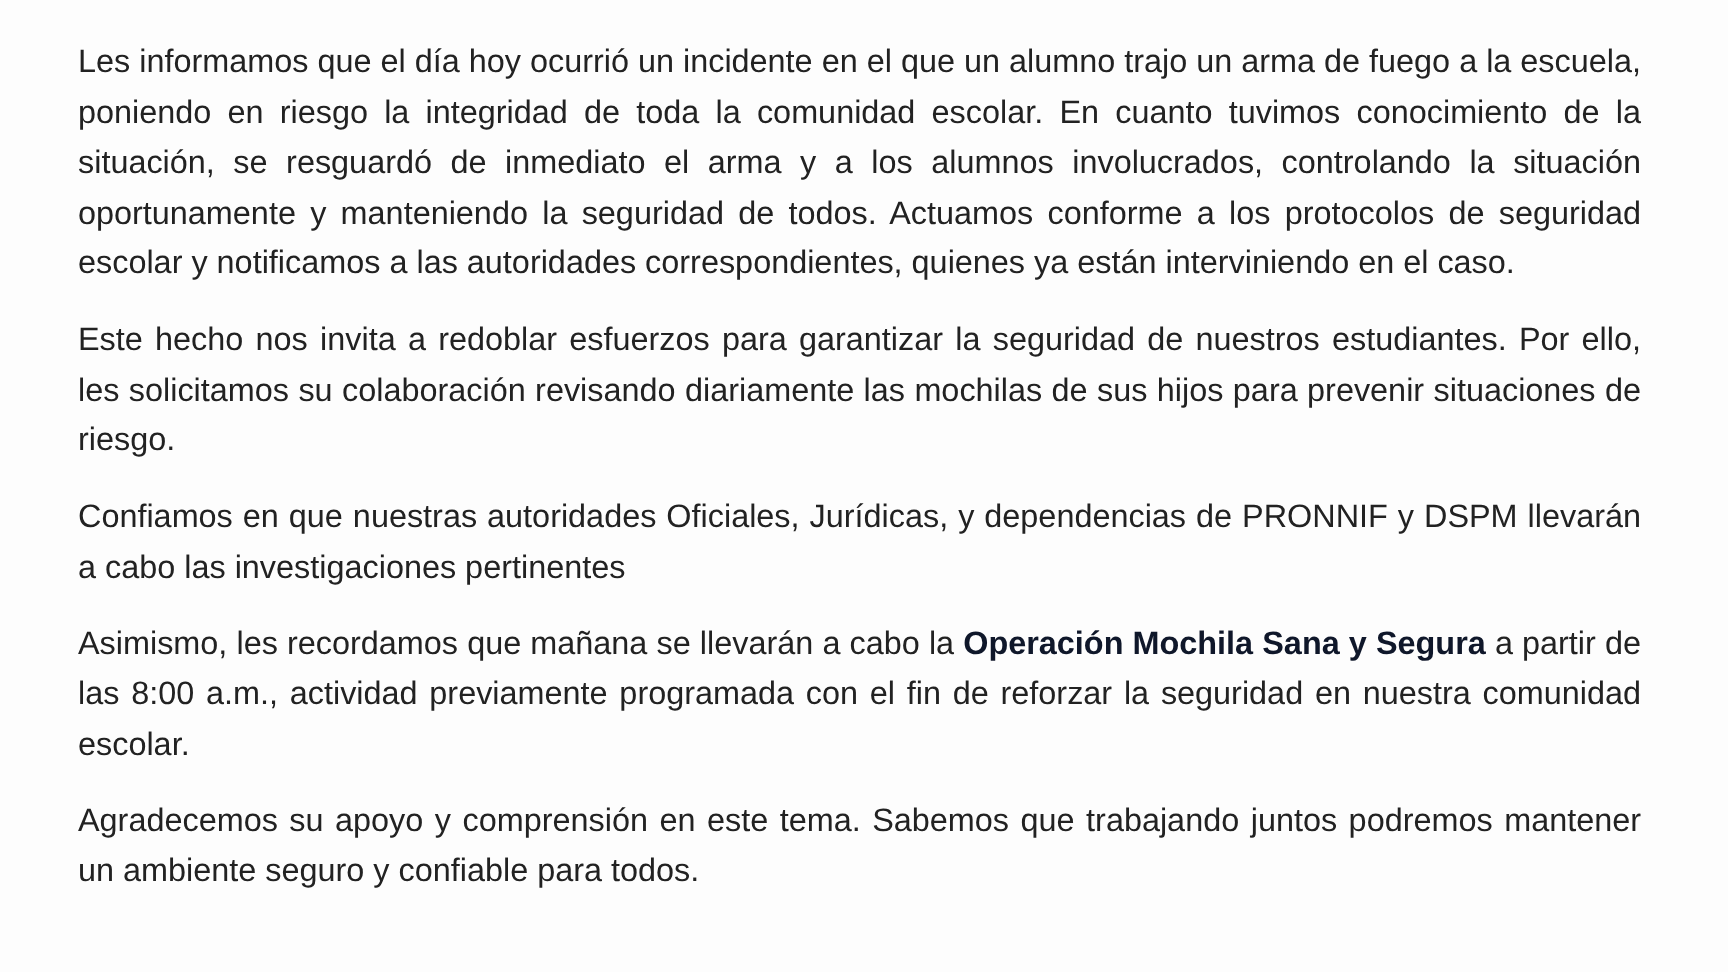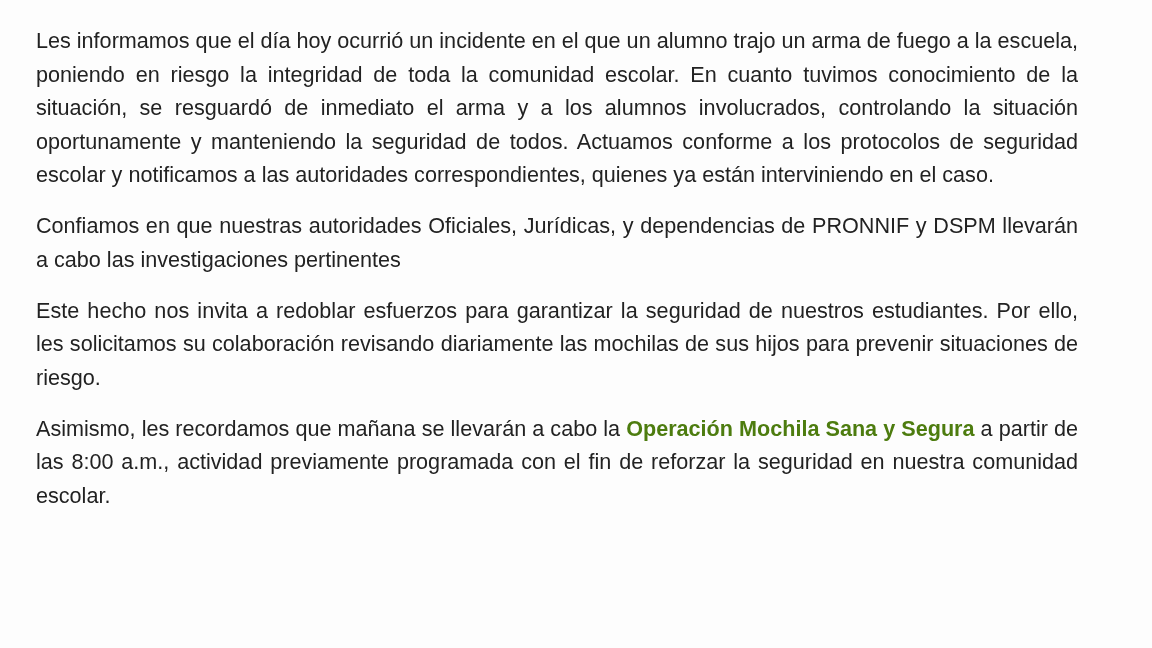--- a/index.html
+++ b/index.html
@@ -9,33 +9,34 @@
       font-family: "Liberation Sans", "DejaVu Sans", sans-serif;
       color: #222;
       position: relative;
     }
     .top-cut {
       position: absolute; left: 48px; top: -12px;
       font-size: 21px; color: #bdbdbd;
       white-space: nowrap; filter: blur(0.6px);
     }
     .doc {
-      position: absolute; left: 36px; top: 24px; width: 1042px;
+      position: absolute; left: 52px; top: 24px; width: 1042px;
     }
     .para {
       font-size: 21.6px; line-height: 33.5px;
       margin: 0 0 17.5px 0;
       text-align: justify;
       text-align-last: left;
     }
-    .para b { font-weight: bold; color: #4d7c0f; }
+    .para b { font-weight: bold; color: #0f172a; }
   </style>
 </head>
 <body>
 
 <div class="top-cut"></div>
 
 <div class="doc">
   <p class="para">Les informamos que el día hoy ocurrió un incidente en el que un alumno trajo un arma de fuego a la escuela, poniendo en riesgo la integridad de toda la comunidad escolar. En cuanto tuvimos conocimiento de la situación, se resguardó de inmediato el arma y a los alumnos involucrados, controlando la situación oportunamente y manteniendo la seguridad de todos. Actuamos conforme a los protocolos de seguridad escolar y notificamos a las autoridades correspondientes, quienes ya están interviniendo en el caso.</p>
+  <p class="para">Este hecho nos invita a redoblar esfuerzos para garantizar la seguridad de nuestros estudiantes. Por ello, les solicitamos su colaboración revisando diariamente las mochilas de sus hijos para prevenir situaciones de riesgo.</p>
   <p class="para">Confiamos en que nuestras autoridades Oficiales, Jurídicas, y dependencias de PRONNIF y DSPM llevarán a cabo las investigaciones pertinentes</p>
-  <p class="para">Este hecho nos invita a redoblar esfuerzos para garantizar la seguridad de nuestros estudiantes. Por ello, les solicitamos su colaboración revisando diariamente las mochilas de sus hijos para prevenir situaciones de riesgo.</p>
   <p class="para"><span>Asimismo, les recordamos que mañana se llevarán a cabo la </span><b>Operación Mochila Sana y Segura</b><span> a partir de las 8:00 a.m., actividad previamente programada con el fin de reforzar la seguridad en nuestra comunidad escolar.</span></p>
+  <p class="para">Agradecemos su apoyo y comprensión en este tema. Sabemos que trabajando juntos podremos mantener un ambiente seguro y confiable para todos.</p>
 </div>
 
 </body></html>

